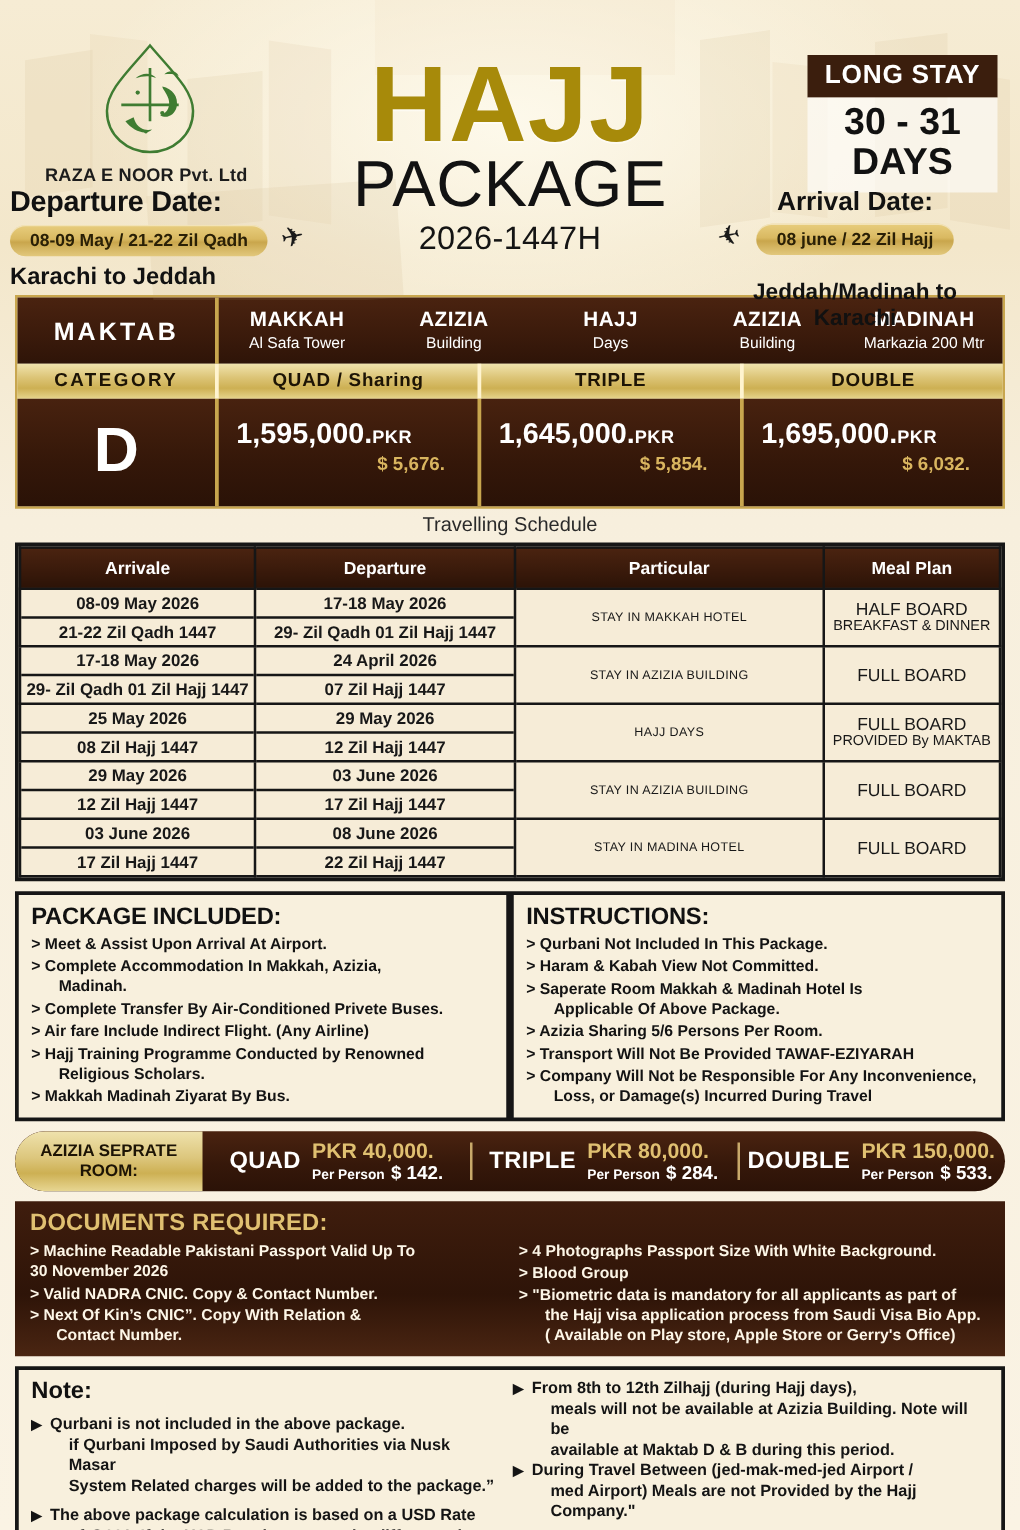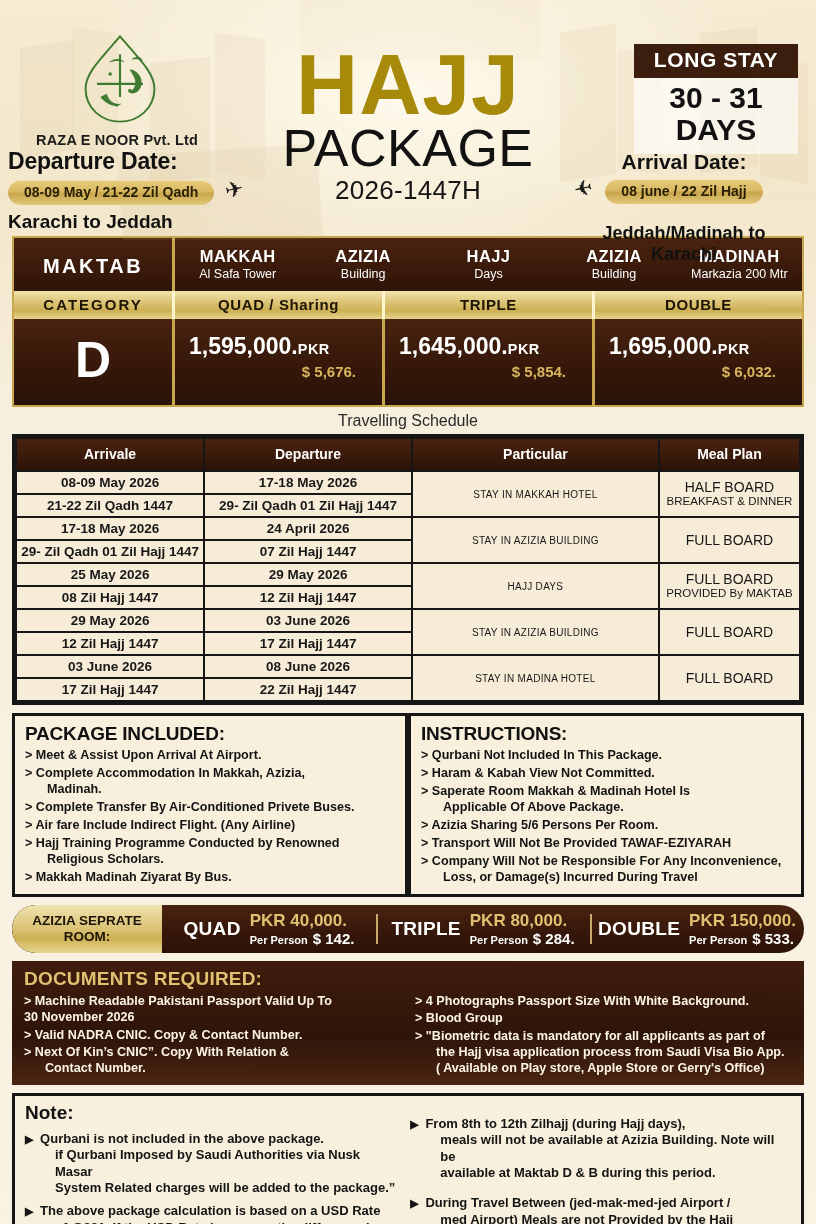--- a/index.html
+++ b/index.html
@@ -54,21 +54,21 @@
 
   .title-block { position:absolute; left:0; right:0; top:48px; text-align:center; }
   .t-hajj {
     font-size:86px; line-height:.86; font-weight:bold; color:#a78a0a;
     letter-spacing:1px; font-family:"Liberation Sans", sans-serif;
     text-shadow:0 1px 0 rgba(255,255,255,.5);
   }
   .t-pkg { font-size:52px; line-height:.96; font-weight:normal; color:#121212; letter-spacing:.5px; margin-top:2px;}
   .t-year { font-size:26px; font-weight:normal; color:#141414; margin-top:1px; letter-spacing:.3px;}
 
-  .stay-box { position:absolute; right:18px; top:44px; width:164px; text-align:center;margin-left:24px; }
+  .stay-box { position:absolute; right:18px; top:44px; width:152px; text-align:center;margin-left:24px; }
   .stay-tag {
     background:#3b1e0d; color:#fff; font-size:21px; font-weight:bold;
     padding:4px 0 6px; letter-spacing:.6px;
   }
   .stay-days {
     background:rgba(255,255,255,.62); color:#111;
     font-size:30px; font-weight:bold; line-height:1.08; padding:4px 0 7px;
   }
   .arr-block { position:absolute; right:16px; top:150px; width:232px; text-align:center; }
   .arr-title { font-size:21px; font-weight:bold; color:#111; }
@@ -156,21 +156,21 @@
   .docs li { color:#fdf6e7; font-size:12.6px; font-weight:bold; line-height:1.28; padding-left:11px; text-indent:-11px; margin-top:1px;}
   .docs li .ind { display:block; padding-left:10px; text-indent:0; }
 
   
   .note { margin:8px 12px 0; border:3px solid #161616; background:#f8f0dd; padding:6px 10px 8px; display:flex; gap:10px;}
   .note-l { width:49%; }
   .note-r { flex:1; }
   .note h3 { font-size:19px; font-weight:bold; color:#111; margin-bottom:3px; }
   .note ul { list-style:none; }
   .note li { font-size:13px; font-weight:bold; color:#141414; line-height:1.26; padding-left:15px; text-indent:-15px; margin-top:7px;}
-  .note-r li { margin-top:14px; }
+  .note-r li { margin-top:0; }
   .note li .ind { display:block; padding-left:15px; text-indent:0; }
   .tri { font-size:11px; margin-right:3px; }
 </style>
 </head>
 <body>
 
 <div class="poster">
 
   <div class="bgdeco">
     <i class="b1"></i>

